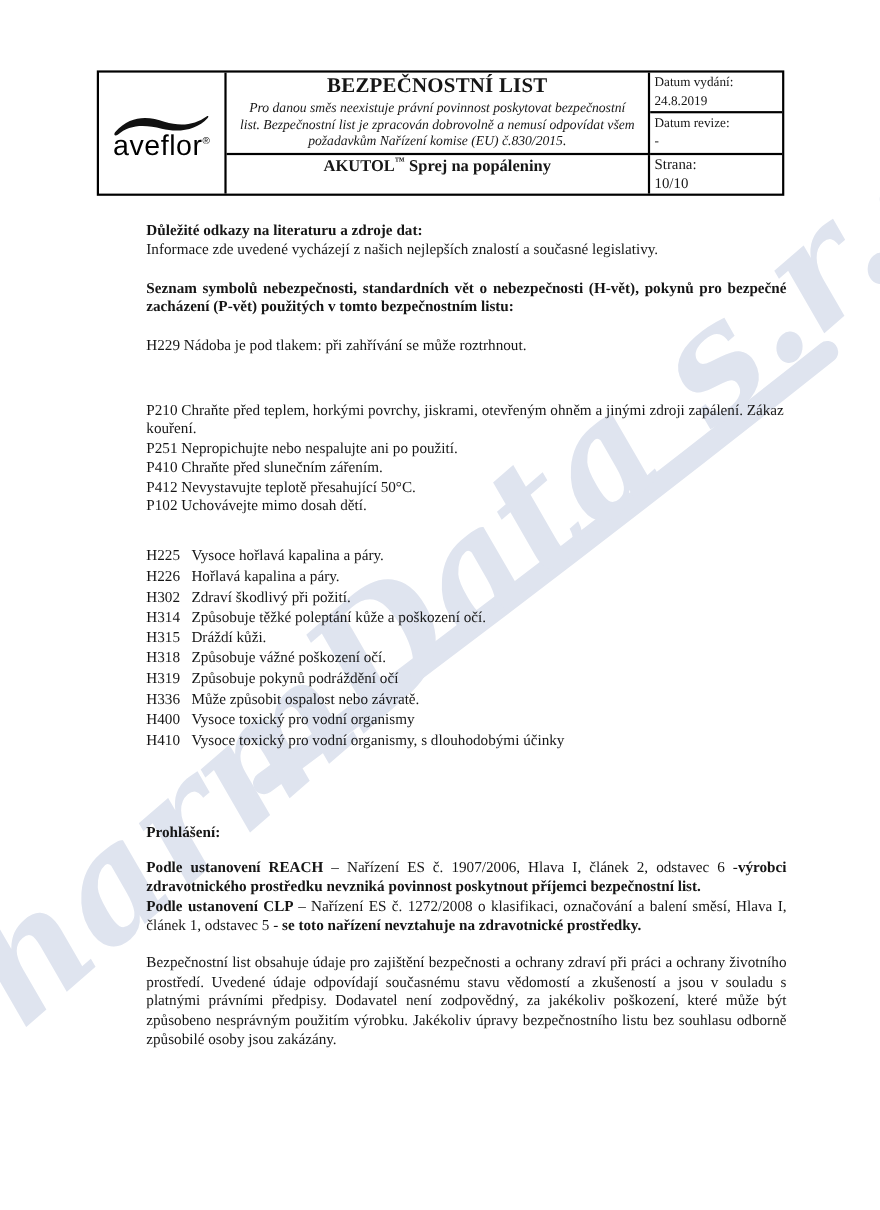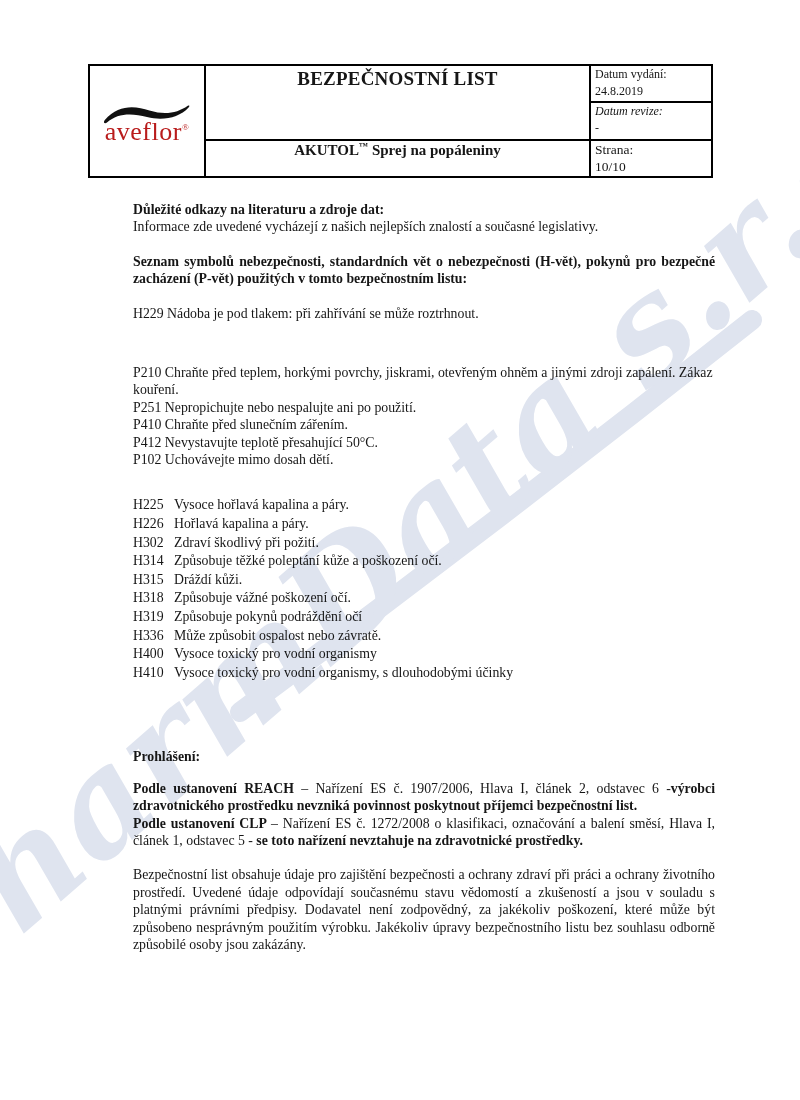--- a/index.html
+++ b/index.html
@@ -16,31 +16,31 @@
   
   .header-table {
     position:absolute; left:88px; top:64px; width:625px; height:114px;
     display:grid; grid-template-columns:116px 385px 1fr; grid-template-rows:75px 1fr;
     border:2px solid #000;
   }
   .cell { overflow:hidden; }
   .cell-logo { grid-column:1; grid-row:1/3; border-right:2px solid #000;
     display:flex; flex-direction:column; align-items:center; justify-content:center; padding-top:4px; }
   .swoosh { width:98px; height:24px; display:block; }
-  .logo-word { font-family:Liberation Serif, serif; font-size:26px; color:#b91c1c;
+  .logo-word { font-family:Liberation Sans, sans-serif; font-size:26px; color:#000000;
     letter-spacing:0.5px; margin-top:-6px; line-height:1; }
   .logo-word sup { font-size:9px; vertical-align:super; }
   .cell-title { grid-column:2; grid-row:1; border-right:2px solid #000000; border-bottom:2px solid #000;
     text-align:center; padding-top:2px; }
   .doc-title { font-weight:bold; font-size:19px; letter-spacing:0.2px; line-height:22px; }
   .doc-disclaimer { font-style:italic; font-size:12.4px; line-height:15px; padding:1px 10px 0 10px; }
   .cell-dates { grid-column:3; grid-row:1; border-bottom:2px solid #000; display:flex; flex-direction:column; }
   .date-box { padding:0 4px; font-size:12px; line-height:17px; }
   .date-issue { height:37px; border-bottom:2px solid #000; }
-  .date-rev { flex:1;font-style:italic; }
+  .date-rev { flex:1; }
   .cell-product { grid-column:2; grid-row:2; border-right:2px solid #000;
     display:flex; align-items:flex-start; justify-content:center; }
   .product { font-weight:bold; font-size:15px; }
   .product .tm { font-size:9px; vertical-align:super; }
   .product .psuffix { margin-left:4px; }
   .cell-page { grid-column:3; grid-row:2; padding:0 4px; font-size:13.5px; line-height:17px; }
 
   
   .body-text { position:absolute; left:133px; top:201px; width:582px;
     font-size:13.8px; line-height:17.4px; }
@@ -70,20 +70,21 @@
 
       <div class="cell cell-logo">
         <svg class="swoosh" viewBox="0 0 110 30">
           <path fill="#111" d="M2 24 C 20 4 40 6 58 12 C 78 18 93 15 106 6 C 108 5 109 6 107 8 C 95 21 75 25 55 20 C 36 15 18 15 5 27 C 2 29 0 27 2 24 Z"></path>
         </svg>
         <div class="logo-word"><span>aveflor</span><sup>®</sup></div>
       </div>
 
       <div class="cell cell-title">
         <div class="doc-title">BEZPEČNOSTNÍ LIST</div>
+        <div class="doc-disclaimer">Pro danou směs neexistuje právní povinnost poskytovat bezpečnostní list. Bezpečnostní list je zpracován dobrovolně a nemusí odpovídat všem požadavkům Nařízení komise (EU) č.830/2015.</div>
       </div>
 
       <div class="cell cell-dates">
         <div class="date-box date-issue">
           <div>Datum vydání:</div>
           <div>24.8.2019</div>
         </div>
         <div class="date-box date-rev">
           <div>Datum revize:</div>
           <div>-</div>

